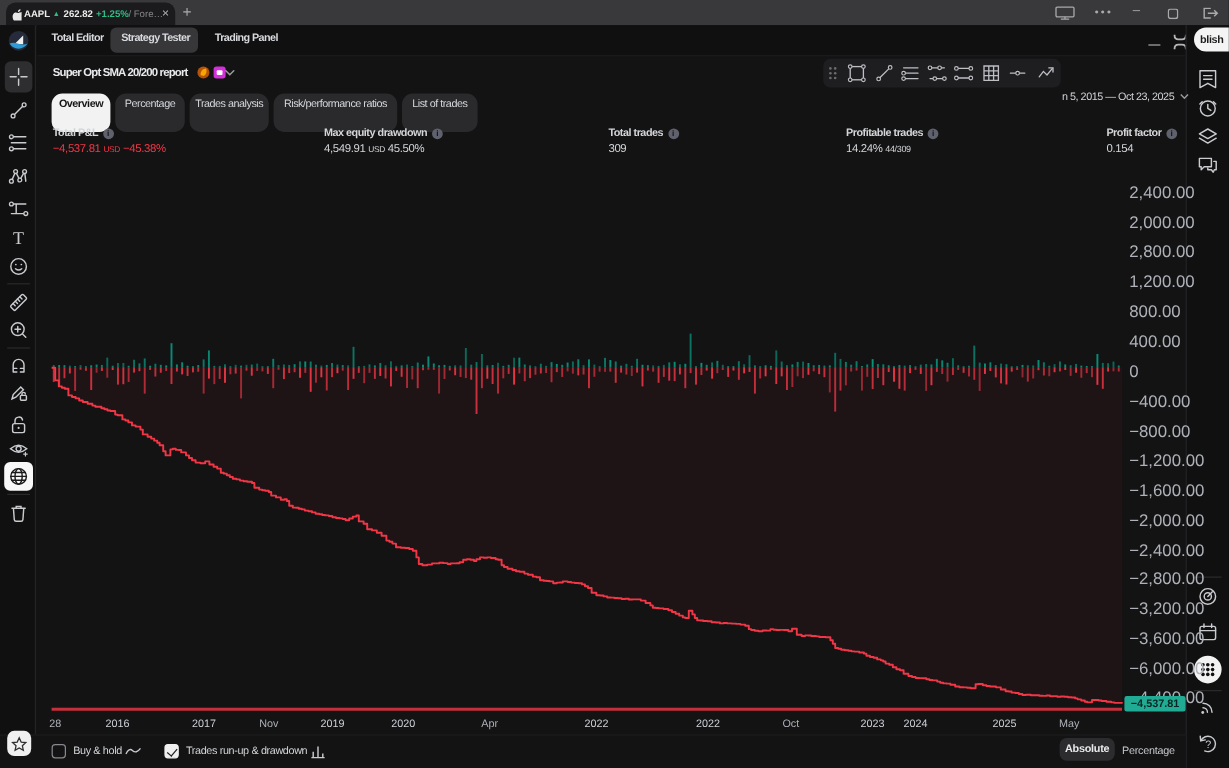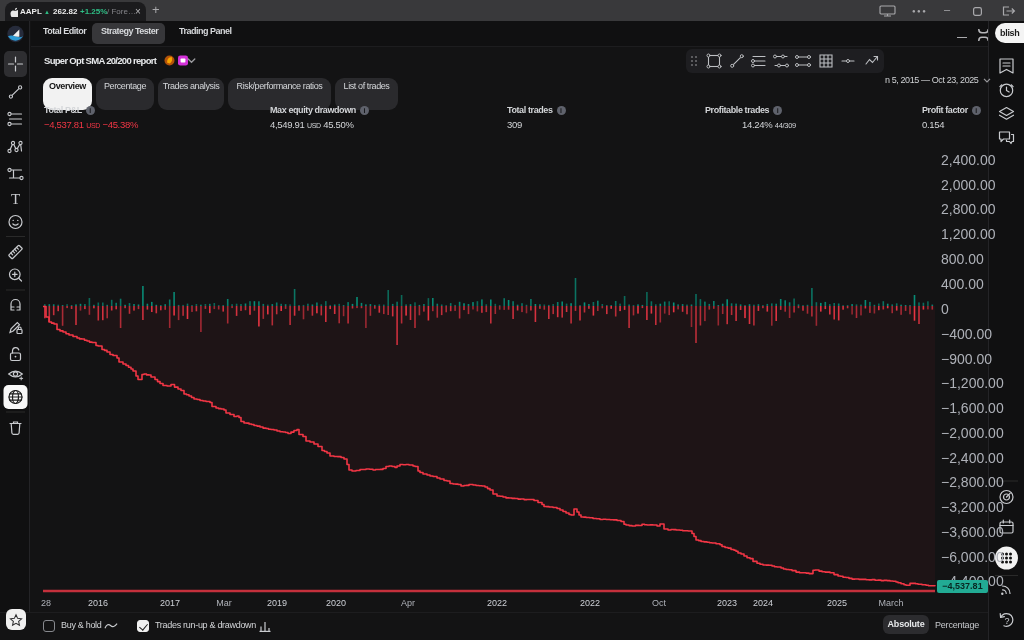--- a/index.html
+++ b/index.html
@@ -681,21 +681,21 @@
 <div class="abs pill" style="left:335px;width:63px">List of trades</div>
 
 <div class="abs slab" style="left:44px">Total P&amp;L<span class="info">i</span></div>
 <div class="abs slab" style="left:270px">Max equity drawdown<span class="info">i</span></div>
 <div class="abs slab" style="left:507px">Total trades<span class="info">i</span></div>
 <div class="abs slab" style="left:705px">Profitable trades<span class="info">i</span></div>
 <div class="abs slab" style="left:922px">Profit factor<span class="info">i</span></div>
 <div class="abs sval red" style="left:44px">−4,537.81 <small>USD</small> −45.38%</div>
 <div class="abs sval" style="left:270px">4,549.91 <small>USD</small> 45.50%</div>
 <div class="abs sval" style="left:507px">309</div>
-<div class="abs sval" style="left:742px">14.24% <span style="font-size:7.5px">44/309</span></div>
+<div class="abs sval" style="left:705px">14.24% <span style="font-size:7.5px">44/309</span></div>
 <div class="abs sval" style="left:922px">0.154</div>
 
 <div class="abs" id="fltbar"></div>
 <svg class="abs" style="left:0;top:0" width="1024" height="100" viewBox="0 0 1024 100">
       <g fill="#6b6b6e">
         <circle cx="692" cy="57" r="1.1"></circle>
         <circle cx="696" cy="57" r="1.1"></circle>
         <circle cx="692" cy="61" r="1.1"></circle>
         <circle cx="696" cy="61" r="1.1"></circle>
         <circle cx="692" cy="65" r="1.1"></circle>
@@ -749,45 +749,45 @@
       </svg></div>
 
 <div class="ylab" style="top:152.0px">2,400.00</div>
 <div class="ylab" style="top:176.5px">2,000.00</div>
 <div class="ylab" style="top:201.0px">2,800.00</div>
 <div class="ylab" style="top:226.0px">1,200.00</div>
 <div class="ylab" style="top:251.0px">800.00</div>
 <div class="ylab" style="top:276.0px">400.00</div>
 <div class="ylab" style="top:301.0px">0</div>
 <div class="ylab" style="top:325.5px">−400.00</div>
-<div class="ylab" style="top:350.5px">−900.00</div>
+<div class="ylab" style="top:350.5px">−800.00</div>
 <div class="ylab" style="top:375.0px">−1,200.00</div>
 <div class="ylab" style="top:400.0px">−1,600.00</div>
 <div class="ylab" style="top:424.5px">−2,000.00</div>
 <div class="ylab" style="top:449.5px">−2,400.00</div>
 <div class="ylab" style="top:474.0px">−2,800.00</div>
 <div class="ylab" style="top:499.0px">−3,200.00</div>
 <div class="ylab" style="top:523.5px">−3,600.00</div>
 <div class="ylab" style="top:548.5px">−6,000.00</div>
 <div class="ylab" style="top:573.0px">−4,400.00</div>
 <div class="abs" id="badge">−4,537.81</div>
 <div class="xlab" style="left:46px">28</div>
 <div class="xlab" style="left:98px;color:#cdd0d6">2016</div>
 <div class="xlab" style="left:170px;color:#cdd0d6">2017</div>
-<div class="xlab" style="left:224px">Mar</div>
+<div class="xlab" style="left:224px">Nov</div>
 <div class="xlab" style="left:277px;color:#cdd0d6">2019</div>
 <div class="xlab" style="left:336px;color:#cdd0d6">2020</div>
 <div class="xlab" style="left:408px">Apr</div>
 <div class="xlab" style="left:497px;color:#cdd0d6">2022</div>
 <div class="xlab" style="left:590px;color:#cdd0d6">2022</div>
 <div class="xlab" style="left:659px">Oct</div>
 <div class="xlab" style="left:727px;color:#cdd0d6">2023</div>
 <div class="xlab" style="left:763px;color:#cdd0d6">2024</div>
 <div class="xlab" style="left:837px;color:#cdd0d6">2025</div>
-<div class="xlab" style="left:891px">March</div>
+<div class="xlab" style="left:891px">May</div>
 
 <div class="abs" id="botbar"></div>
 <div class="abs" id="star">
       <svg style="position:absolute;left:3px;top:3.5px" width="14" height="14" viewBox="0 0 24 24">
         <path d="M12 3 L14.8 9.2 L21.5 9.9 L16.5 14.4 L17.9 21 L12 17.6 L6.1 21 L7.5 14.4 L2.5 9.9 L9.2 9.2 Z" fill="none" stroke="#2e2e30" stroke-width="1.8"></path>
       </svg>
     </div>
 <div class="abs cb" style="left:43px"></div>
 <div class="abs cblab" style="left:61px">Buy &amp; hold</div>
 <svg class="abs" style="left:104px;top:622px" width="14" height="8" viewBox="0 0 15 8">

